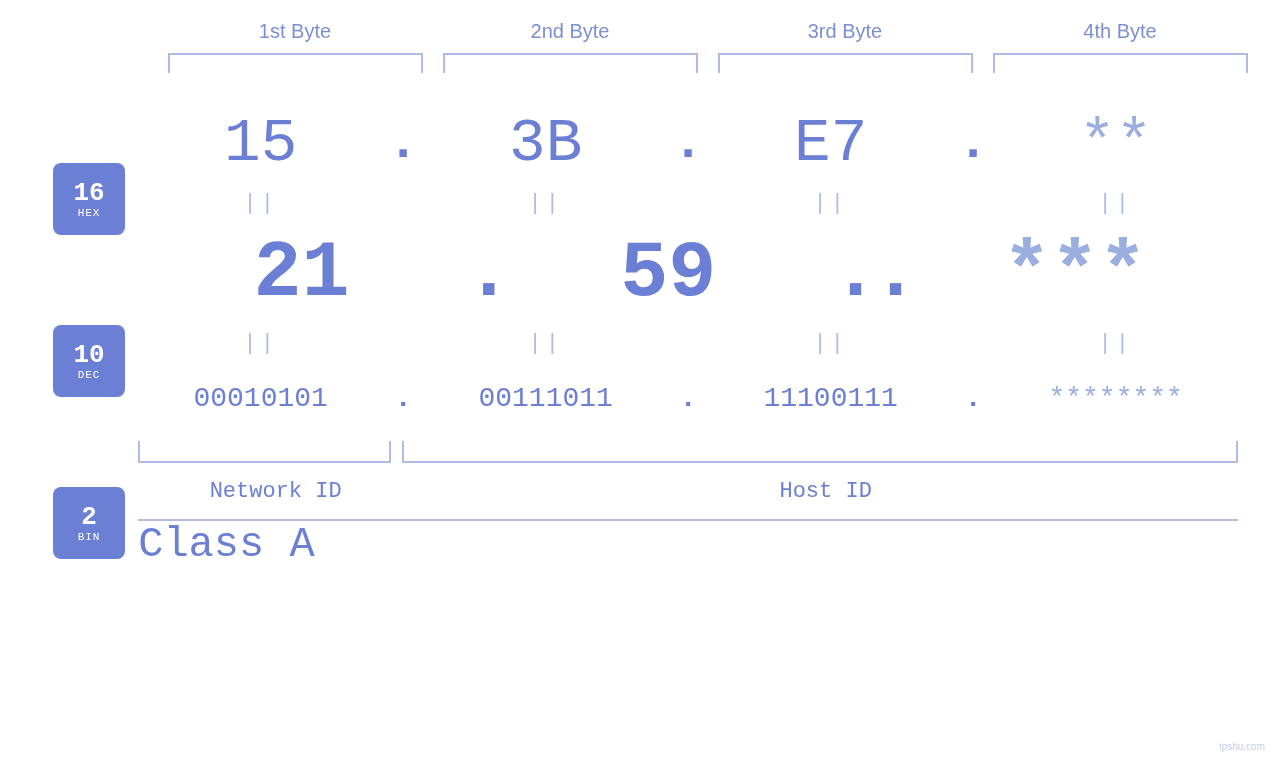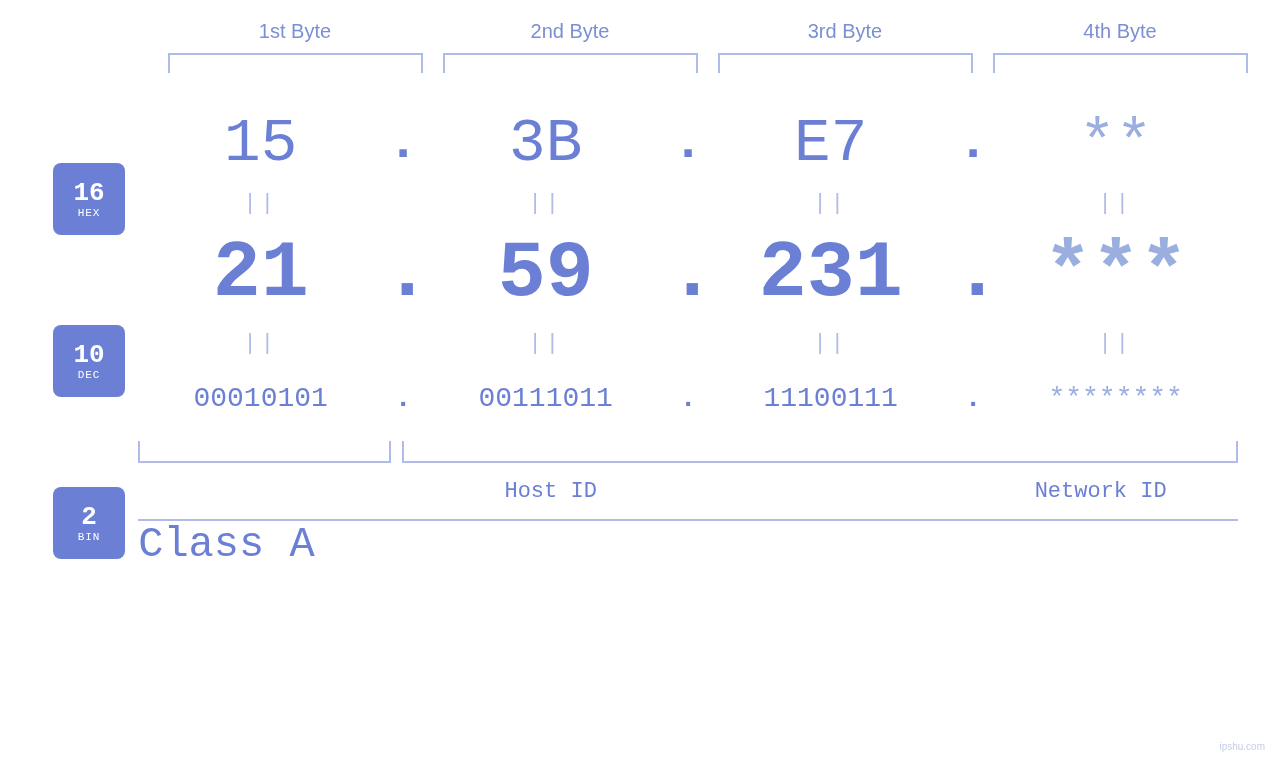--- a/index.html
+++ b/index.html
@@ -255,21 +255,20 @@
         <div class="equals-cell">||</div>
         <div class="equals-dot-space"></div>
         <div class="equals-cell">||</div>
       </div>
 
       <div class="data-row" style="height:100px;justify-content:flex-end;">
         <div class="cell cell-dec">21</div>
         <div class="dot dot-dec">.</div>
         <div class="cell cell-dec">59</div>
         <div class="dot dot-dec">.</div>
-        <div class="cell cell-dec">231</div>
         <div class="dot dot-dec">.</div>
         <div class="cell cell-dec cell-masked">***</div>
       </div>
 
       <div class="equals-row">
         <div class="equals-cell">||</div>
         <div class="equals-dot-space"></div>
         <div class="equals-cell">||</div>
         <div class="equals-dot-space"></div>
         <div class="equals-cell">||</div>
@@ -288,22 +287,22 @@
       </div>
 
       <div style="position:relative; height:30px; width:1100px; margin-top:8px;">
 
         <div style="position:absolute; left:0; width:23%; border-bottom:2px solid #b0bce8; border-left:2px solid #b0bce8; border-right:2px solid #b0bce8; height:22px; top:0;"></div>
 
         <div style="position:absolute; left:24%; right:0; border-bottom:2px solid #b0bce8; border-left:2px solid #b0bce8; border-right:2px solid #b0bce8; height:22px; top:0;"></div>
       </div>
 
       <div style="display:flex; width:1100px; margin-top:8px;">
+        <div style="width:25%; text-align:center; color:#6B7FD4; font-size:22px;">Network ID</div>
         <div style="width:75%; text-align:center; color:#6B7FD4; font-size:22px;">Host ID</div>
-        <div style="width:25%; text-align:center; color:#6B7FD4; font-size:22px;">Network ID</div>
       </div>
 
       <div style="width:1100px; border-bottom:2px solid #b0bce8; margin-top:15px;"></div>
 
       <div style="width:1100px; text-align:left; color:#6B7FD4; font-size:42px; margin-top:0;">Class A</div>
 
     </div>
   </div>
 
   <div class="watermark">ipshu.com</div>

